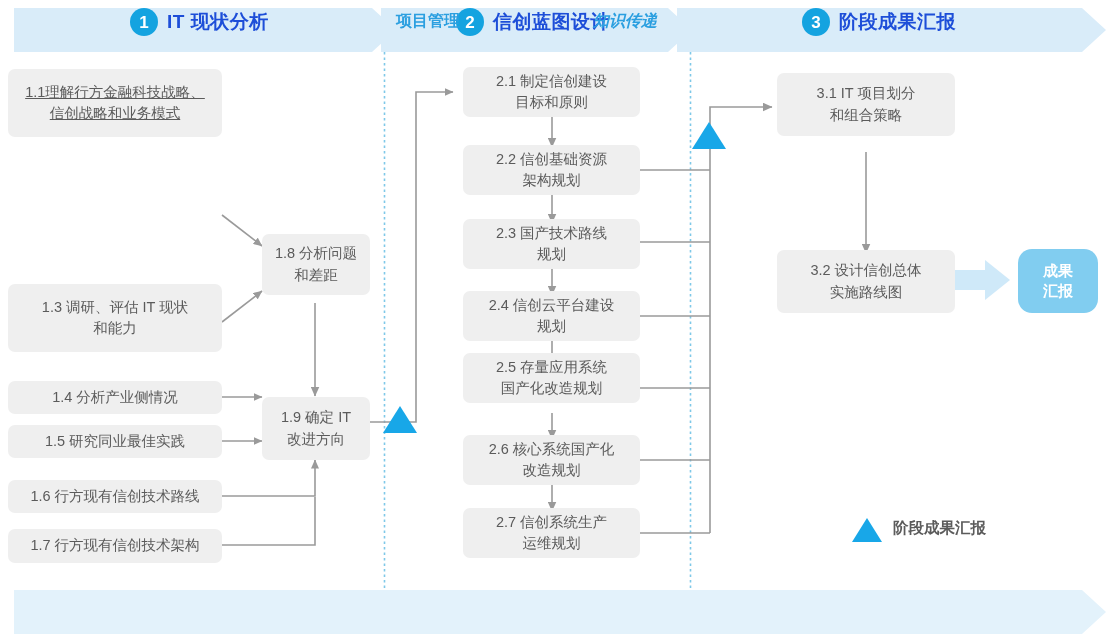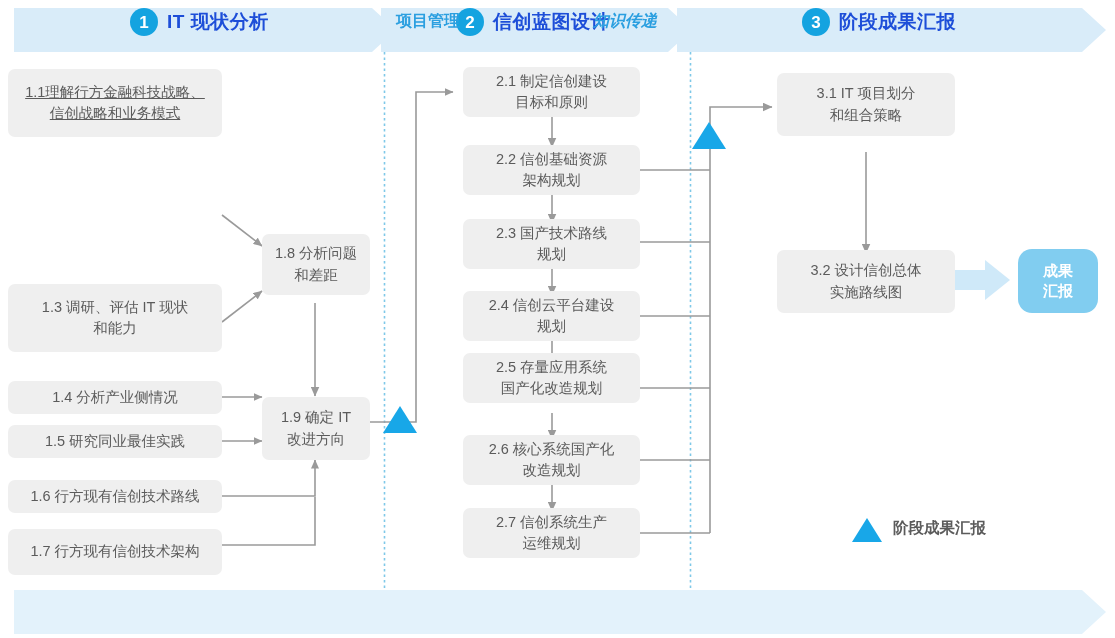--- a/index.html
+++ b/index.html
@@ -130,21 +130,21 @@
   </div>
   <div class="box" style="left:8px;top:381px;width:214px;height:33px;">
     <span>1.4 分析产业侧情况</span>
   </div>
   <div class="box" style="left:8px;top:425px;width:214px;height:33px;">
     <span>1.5 研究同业最佳实践</span>
   </div>
   <div class="box" style="left:8px;top:480px;width:214px;height:33px;">
     <span>1.6 行方现有信创技术路线</span>
   </div>
-  <div class="box" style="left:8px;top:529px;width:214px;height:46px;">
+  <div class="box" style="left:8px;top:529px;width:214px;height:34px;">
     <span>1.7 行方现有信创技术架构</span>
   </div>
   <div class="box" style="left:262px;top:234px;width:108px;height:61px;">
     <span>1.8 分析问题<br>和差距</span>
   </div>
   <div class="box" style="left:262px;top:397px;width:108px;height:63px;">
     <span>1.9 确定 IT<br>改进方向</span>
   </div>
 
   <div class="box" style="left:463px;top:67px;width:177px;height:50px;">

